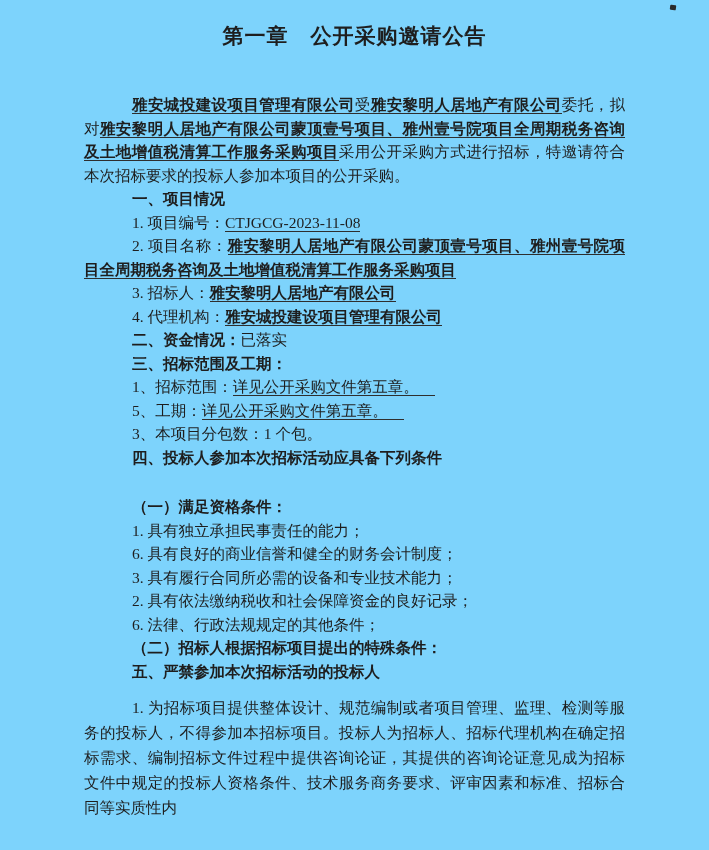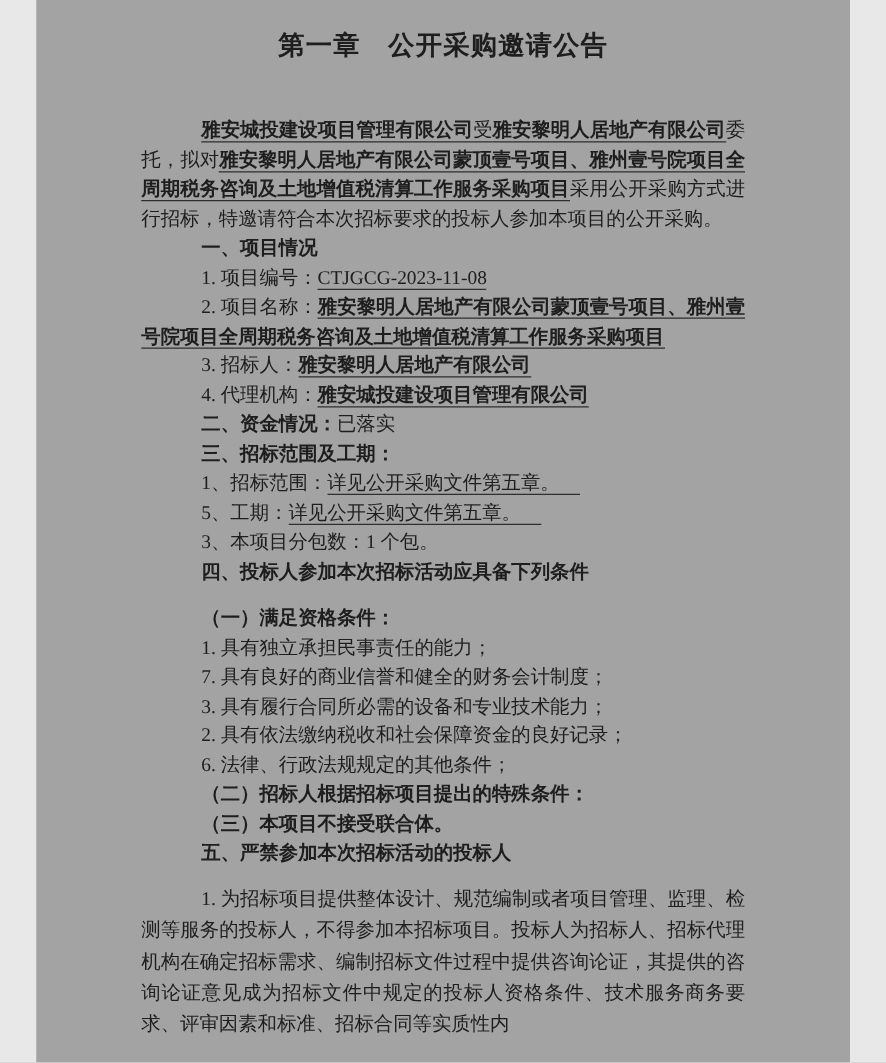--- a/index.html
+++ b/index.html
@@ -1,20 +1,20 @@
 <!DOCTYPE html>
 <html><head>
 <meta charset="utf-8">
 <style>
   html,body{margin:0;padding:0;background:#e8e8e8;}
   .page{
     position:relative;
-    width:651px;height:850px;
+    width:709px;height:850px;
     margin:0 auto;
-    background:#a3a3a3;
+    background:#7dd3fc;
     color:#1e1e1e;
     font-family:"Liberation Serif","DejaVu Serif",serif;
     overflow:hidden;
     box-sizing:border-box;
   }
   .content{padding:0 84px;}
   .doc-title{
     margin:0;
     padding-top:22px;
     text-align:center;
@@ -28,21 +28,21 @@
     margin:0;
     font-size:15.5px;
     line-height:23.5px;
     text-align:justify;
   }
   .first-para{margin-top:42px;}
   .indent{text-indent:48px;}
   .b{font-weight:bold;}
   .u{border-bottom:1.4px solid #2e2e2e;padding-bottom:0px;}
   .pad{padding-right:16px;}
-  .gap-top{margin-top:14px;}
+  .gap-top{margin-top:26px;}
   .gap-top2{margin-top:12px;}
   .lastp{line-height:25px;}
   .speck{
     position:absolute;left:670px;top:5px;
     width:6px;height:5px;background:#2a2a2a;border-radius:1px;
     transform:rotate(8deg);
   }
 </style>
 </head>
 <body>
@@ -74,28 +74,27 @@
 
     <p class="para indent"><span>5、工期：</span><span class="u pad">详见公开采购文件第五章。</span></p>
 
     <p class="para indent">3、本项目分包数：1 个包。</p>
 
     <p class="para indent b">四、投标人参加本次招标活动应具备下列条件</p>
 
     <p class="para indent b gap-top">（一）满足资格条件：</p>
 
     <p class="para indent">1. 具有独立承担民事责任的能力；</p>
-    <p class="para indent">7. 具有良好的商业信誉和健全的财务会计制度；</p>
+    <p class="para indent">6. 具有良好的商业信誉和健全的财务会计制度；</p>
     <p class="para indent">3. 具有履行合同所必需的设备和专业技术能力；</p>
     <p class="para indent">2. 具有依法缴纳税收和社会保障资金的良好记录；</p>
     <p class="para indent">6. 法律、行政法规规定的其他条件；</p>
 
     <p class="para indent b">（二）招标人根据招标项目提出的特殊条件：</p>
 
 
-    <p class="para indent b">（三）本项目不接受联合体。</p>
 
     <p class="para indent b">五、严禁参加本次招标活动的投标人</p>
 
     <p class="para indent gap-top2 lastp">1. 为招标项目提供整体设计、规范编制或者项目管理、监理、检测等服务的投标人，不得参加本招标项目。投标人为招标人、招标代理机构在确定招标需求、编制招标文件过程中提供咨询论证，其提供的咨询论证意见成为招标文件中规定的投标人资格条件、技术服务商务要求、评审因素和标准、招标合同等实质性内</p>
 
   </div>
 </div>
 
 </body></html>

